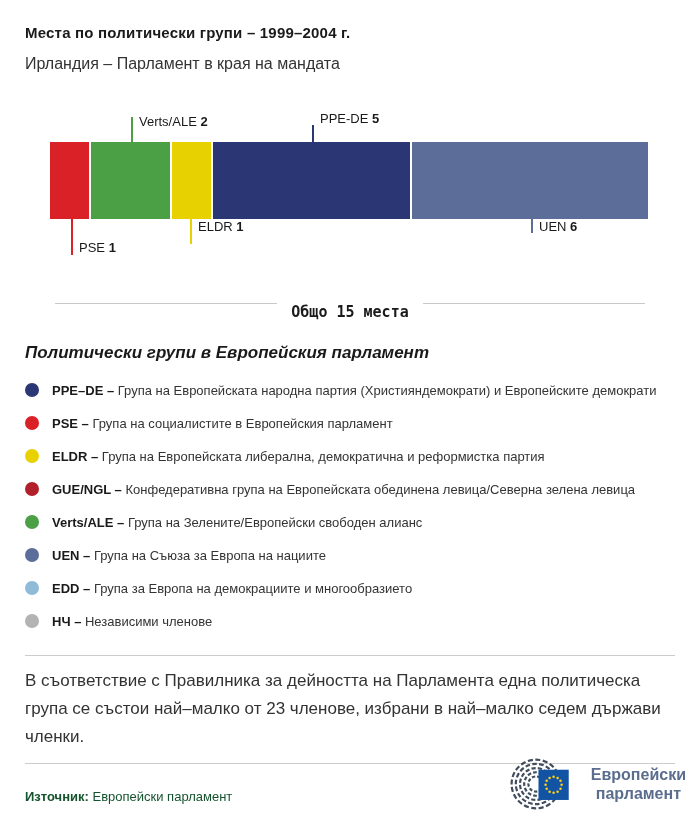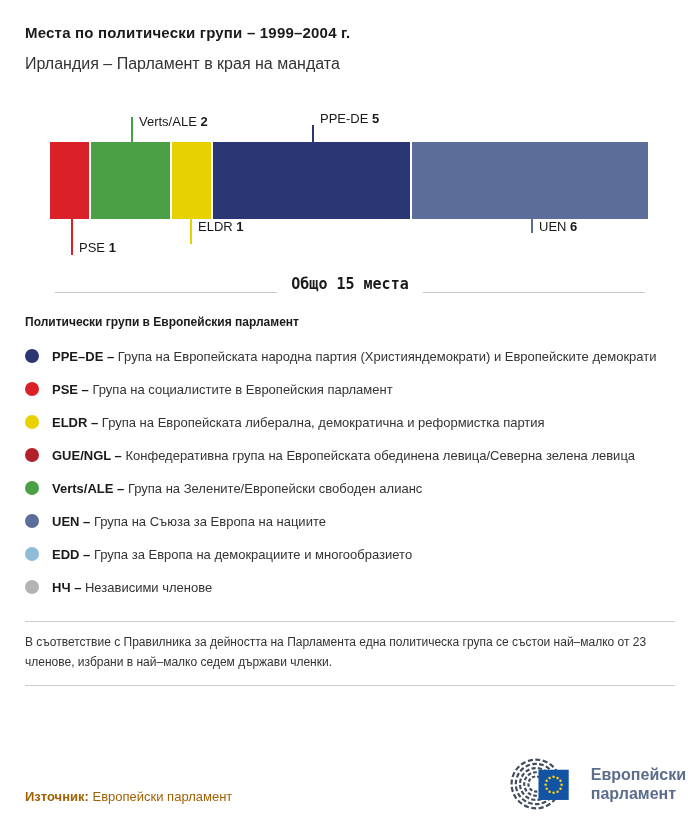--- a/index.html
+++ b/index.html
@@ -23,40 +23,40 @@
   .tick-ppe{left:312px;top:16px;height:17px;}
   .lbl-ppe{left:320px;top:2px;}
   .tick-uen{left:531px;top:110px;height:14px;}
   .lbl-uen{left:539px;top:110px;}
   .tick-eldr{left:190px;top:110px;height:25px;}
   .lbl-eldr{left:198px;top:110px;}
   .tick-pse{left:71px;top:110px;height:36px;}
   .lbl-pse{left:79px;top:131px;}
 
   
-  .total-divider{display:flex;align-items:flex-end;margin:6px 55px 0 55px;}
+  .total-divider{display:flex;align-items:flex-start;margin:34px 55px 0 55px;}
   .div-line{flex:1;height:1px;background:#c9c9c9;}
   .total-label{font-family:"DejaVu Sans Mono",monospace;font-weight:bold;font-size:15px;padding:0 14px;color:#1a1a1a;}
 
   
-  .legend-heading{font-size:12px;font-weight:bold;margin:22px 25px 18px 25px;}
+  .legend-heading{font-size:17px;font-weight:bold;margin:22px 25px 18px 25px;font-style:italic;}
   .legend{list-style:none;margin:0;padding:0 25px;}
   .legend-item{display:flex;align-items:flex-start;margin-bottom:14px;font-size:13px;line-height:19px;}
   .dot{width:14px;height:14px;border-radius:50%;flex:0 0 14px;margin:2px 13px 0 0;}
   .legend-text{max-width:610px;color:#333;}
   .legend-text b{color:#1a1a1a;font-weight:bold;}
 
   
-  .footnote{margin:24px 25px 16px 25px;border-top:1px solid #ccc;border-bottom:1px solid #ccc;padding:11px 0 12px 0;font-size:12px;line-height:1.65;color:#333;max-width:650px;}
+  .footnote{margin:24px 25px 16px 25px;border-top:1px solid #ccc;border-bottom:1px solid #ccc;padding:11px 0 12px 0;font-size:17px;line-height:1.65;color:#333;max-width:650px;}
 
   
   .footer{position:absolute;left:25px;right:14px;bottom:10px;display:flex;justify-content:space-between;align-items:flex-end;}
-  .source{font-size:13px;color:#a16207;margin-bottom:8px;}
+  .source{font-size:13px;color:#14532d;margin-bottom:8px;}
   .source b{font-weight:bold;}
-  .logo{display:flex;align-items:center;}
+  .logo{display:flex;align-items:center;text-align:center;}
   .logo-text{font-size:16px;font-weight:bold;color:#5b6d8d;line-height:19px;margin-left:8px;}
 </style>
 </head>
 <body>
 
 <div class="page">
 
   <div class="hdr">
     <h1 class="title">Места по политически групи – 1999–2004 г.</h1>
     <h2 class="subtitle">Ирландия – Парламент в края на мандата</h2>

